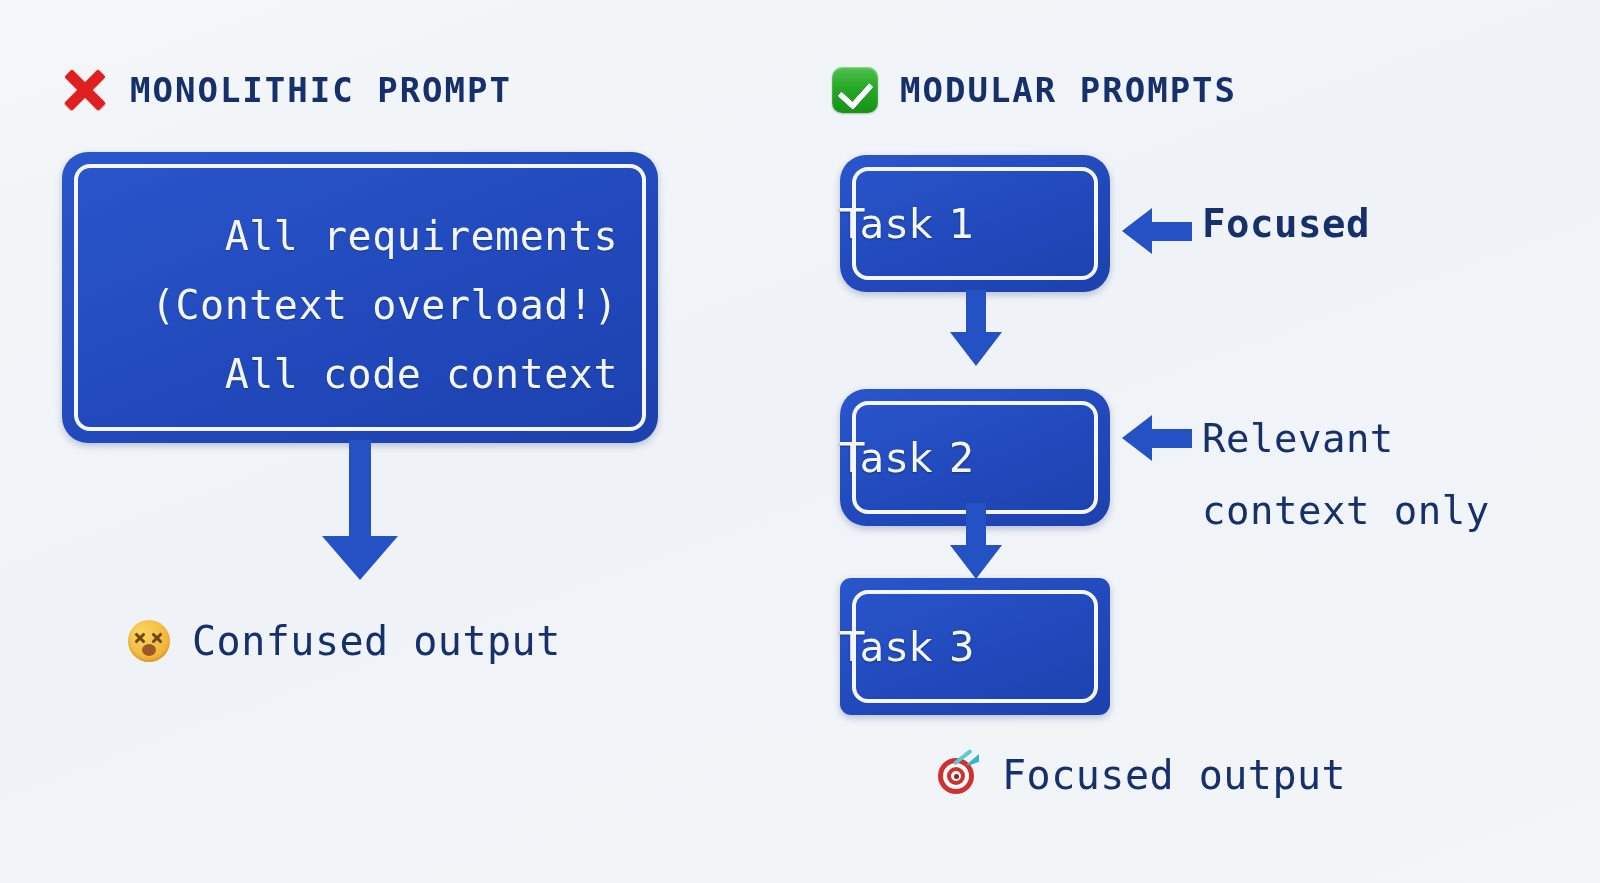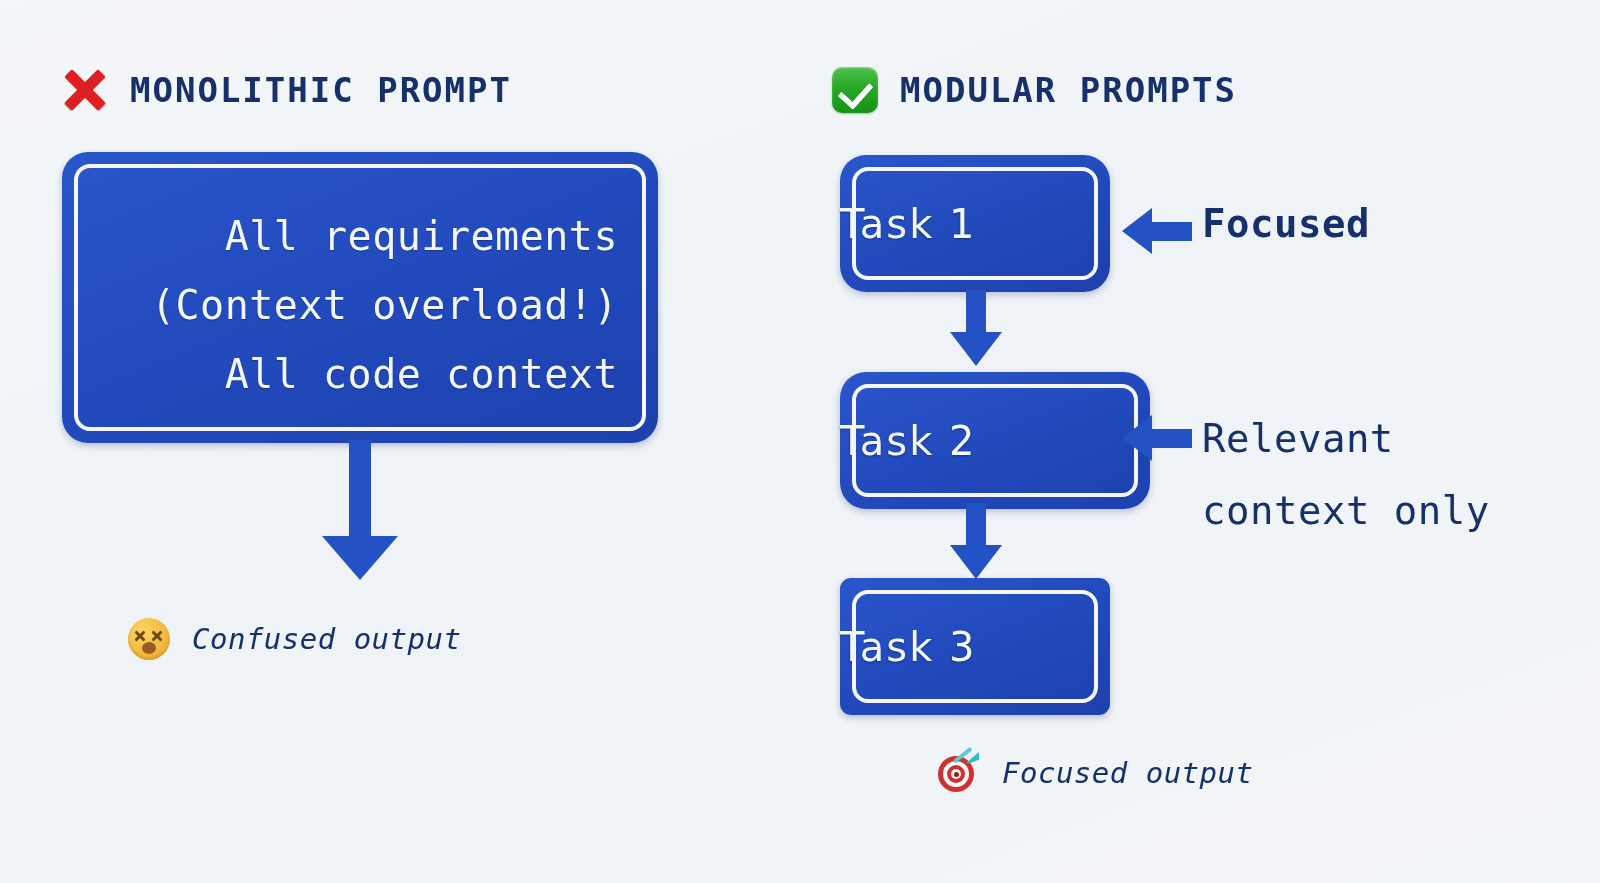--- a/index.html
+++ b/index.html
@@ -189,21 +189,21 @@
     font-family: "DejaVu Sans Mono", monospace;
     font-size: 40px;
     line-height: 69px;
     letter-spacing: 0.5px;
     text-shadow: 0 1px 1px rgba(10,25,80,.45);
   }
   .mono-lines div { white-space: nowrap; }
 
   .task-box { width: 270px; height: 137px; }
   #task-box-1 { left: 840px; top: 155px; }
-  #task-box-2 { left: 840px; top: 372px; padding-left: 40px; }
+  #task-box-2 { left: 840px; top: 389px; }
   #task-box-3 { left: 840px; top: 578px; border-radius: 11px; }
   .task-label {
     position: absolute;
     left: 0; right: 0; top: 50%;
     transform: translateY(-50%);
     text-align: left;
     color: #f4f7fc;
     font-family: "DejaVu Sans", sans-serif;
     font-size: 40px;
     letter-spacing: 2px;
@@ -290,23 +290,22 @@
   .output-label {
     position: absolute;
     display: flex;
     align-items: center;
     gap: 22px;
     white-space: nowrap;
   }
   .output-text {
     color: #15306b;
     font-family: "DejaVu Sans Mono", monospace;
-    font-size: 29px;
+    font-size: 40px;
     letter-spacing: 0.5px;
-    font-style: italic;
   }
   #output-confused { left: 128px; top: 618px; }
   #output-focused  { left: 938px; top: 752px; }
 </style>
 </head>
 <body>
 
 <div id="canvas">
 
   <div class="heading" id="heading-monolithic">

